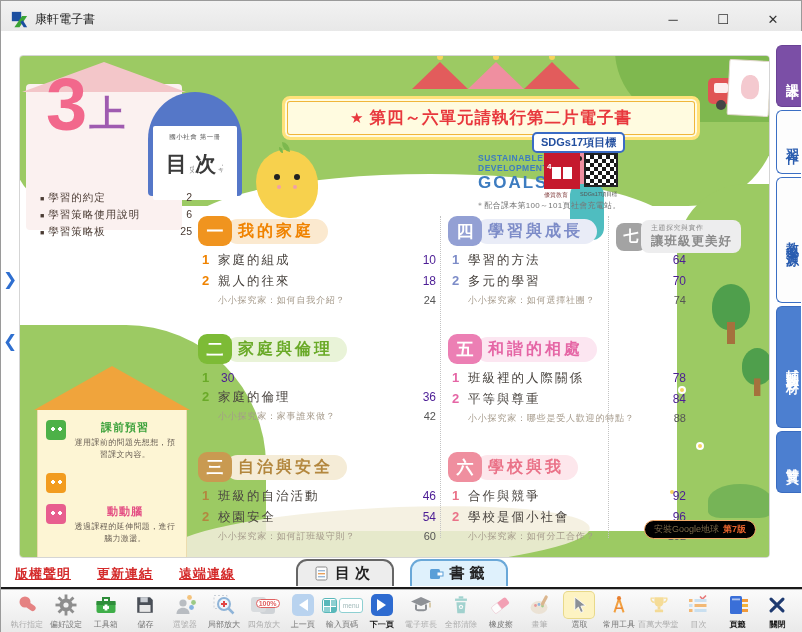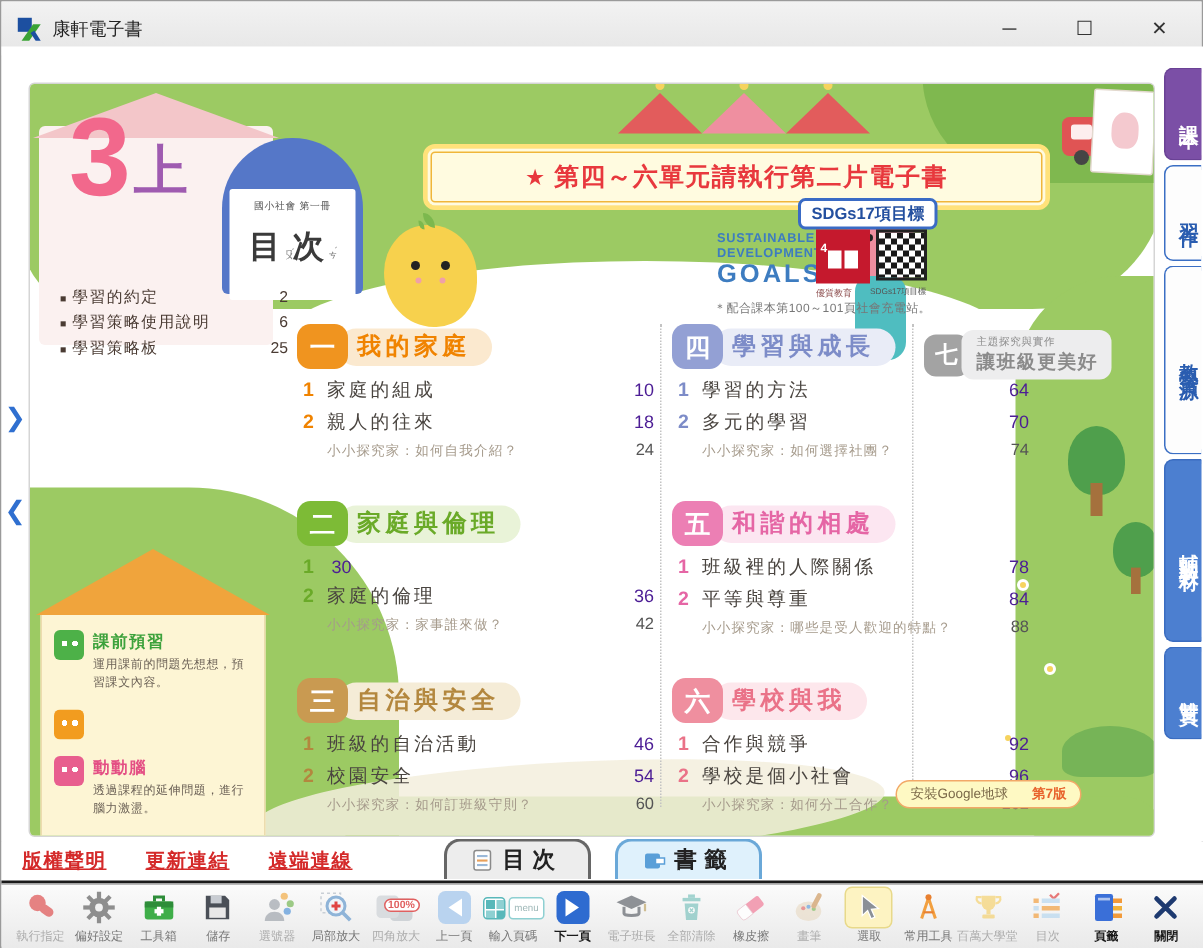--- a/index.html
+++ b/index.html
@@ -156,38 +156,38 @@
 
   
   .unit7 { left:596px; top:164px; display:flex; align-items:center; z-index:6; }
   .u7badge { width:30px; height:28px; background:#a3a3a3; border-radius:8px; color:#fff;
     font-size:15px; font-weight:bold; display:flex; align-items:center; justify-content:center; flex:none; }
   .u7txt { margin-left:-5px; background:#ededee; border-radius:8px; padding:3px 9px 3px 10px; }
   .u7sub { font-size:7px; color:#8b8b8b; letter-spacing:.5px; }
   .u7title { font-size:12.5px; font-weight:bold; color:#8b8b8b; letter-spacing:1px; }
 
   
-  .legend { left:4px; top:310px; width:156px; z-index:6; }
+  .legend { left:14px; top:310px; width:156px; z-index:6;text-align:center; }
   .lroof { width:0; height:0; border-left:78px solid transparent; border-right:78px solid transparent;
     border-bottom:44px solid #f0a43c; }
   .lbody { width:150px; margin-left:3px; background:#fdf5d4; border:1px solid #ecdcae; border-top:none;
     padding:10px 8px 12px; display:flex; flex-direction:column; gap:11px; }
   .litem { display:flex; gap:6px; }
   .lic { width:20px; height:20px; border-radius:4px; flex:none;
     background-image:radial-gradient(circle 2px at 7px 9px,#fff 99%,transparent), radial-gradient(circle 2px at 14px 9px,#fff 99%,transparent); }
   .ltxt { flex:1; }
   .lname { font-size:11px; font-weight:bold; letter-spacing:1px; }
   .ldesc { font-size:8px; color:#6b6156; line-height:1.55; margin-top:2px; letter-spacing:.4px; }
   .lg1 .lic{background-color:#4db148}.lg1 .lname{color:#3da23c}
   .lg2 .lic{background-color:#f29c1f}.lg2 .lname{color:#ef9310}
   .lg3 .lic{background-color:#e85e8e}.lg3 .lname{color:#e44f84}
 
   
-  .gbadge { left:577px; top:464px; display:inline-flex; align-items:center; gap:16px;
-    border:1.5px solid #f2a968; border-radius:11px; background:#fef9c3; padding:2px 9px; z-index:7; }
+  .gbadge { left:624px; top:464px; display:inline-flex; align-items:center; gap:4px;
+    border:1.5px solid #f2a968; border-radius:11px; background:#000000; padding:2px 9px; z-index:7; }
   .gb-t { font-size:9px; color:#7c6a4a; }
   .gb-v { font-size:9px; font-weight:bold; color:#e8632c; }
 
   
   .footer { position:absolute; top:560px; left:0; width:802px; height:26px; background:#fff; }
   .links { position:absolute; left:14px; top:0; height:26px; display:flex; align-items:center; gap:26px; }
   .rlink { font-size:13px; font-weight:bold; color:#d42a2a; text-decoration:underline; letter-spacing:1px; }
   .ftab { position:absolute; top:-2px; height:27px; width:98px; display:flex; align-items:center; justify-content:center;
     gap:6px; font-size:15px; font-weight:bold; color:#222; letter-spacing:5px; border-radius:11px 11px 0 0; }
   .ftab-toc { left:295px; background:#ededed; border:2px solid #666; border-bottom:none; }

